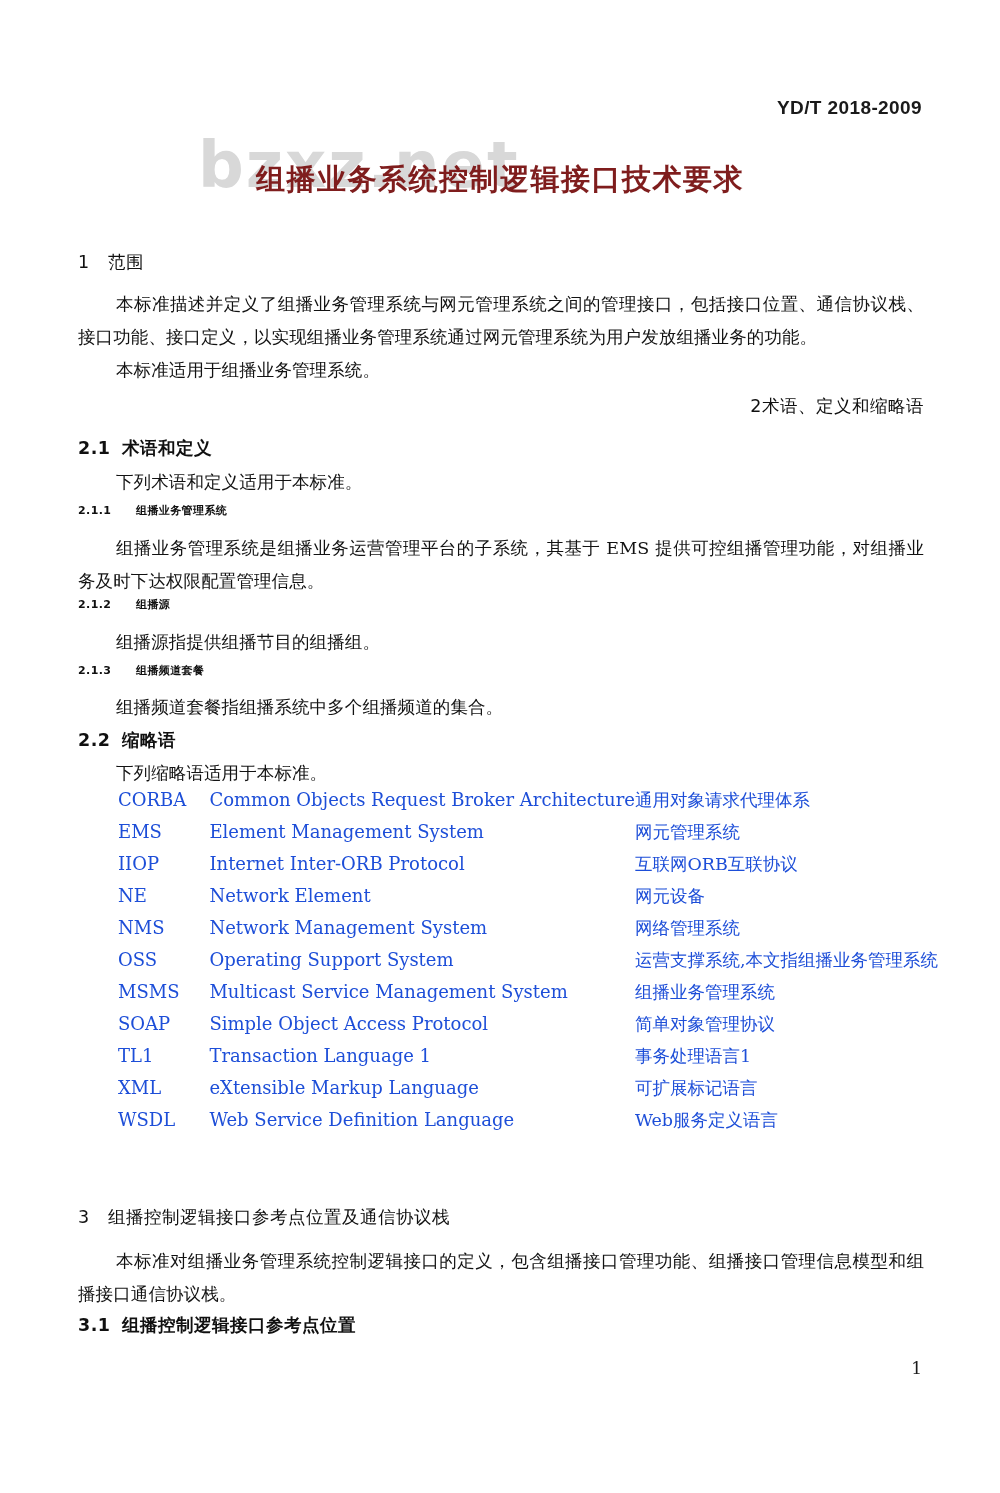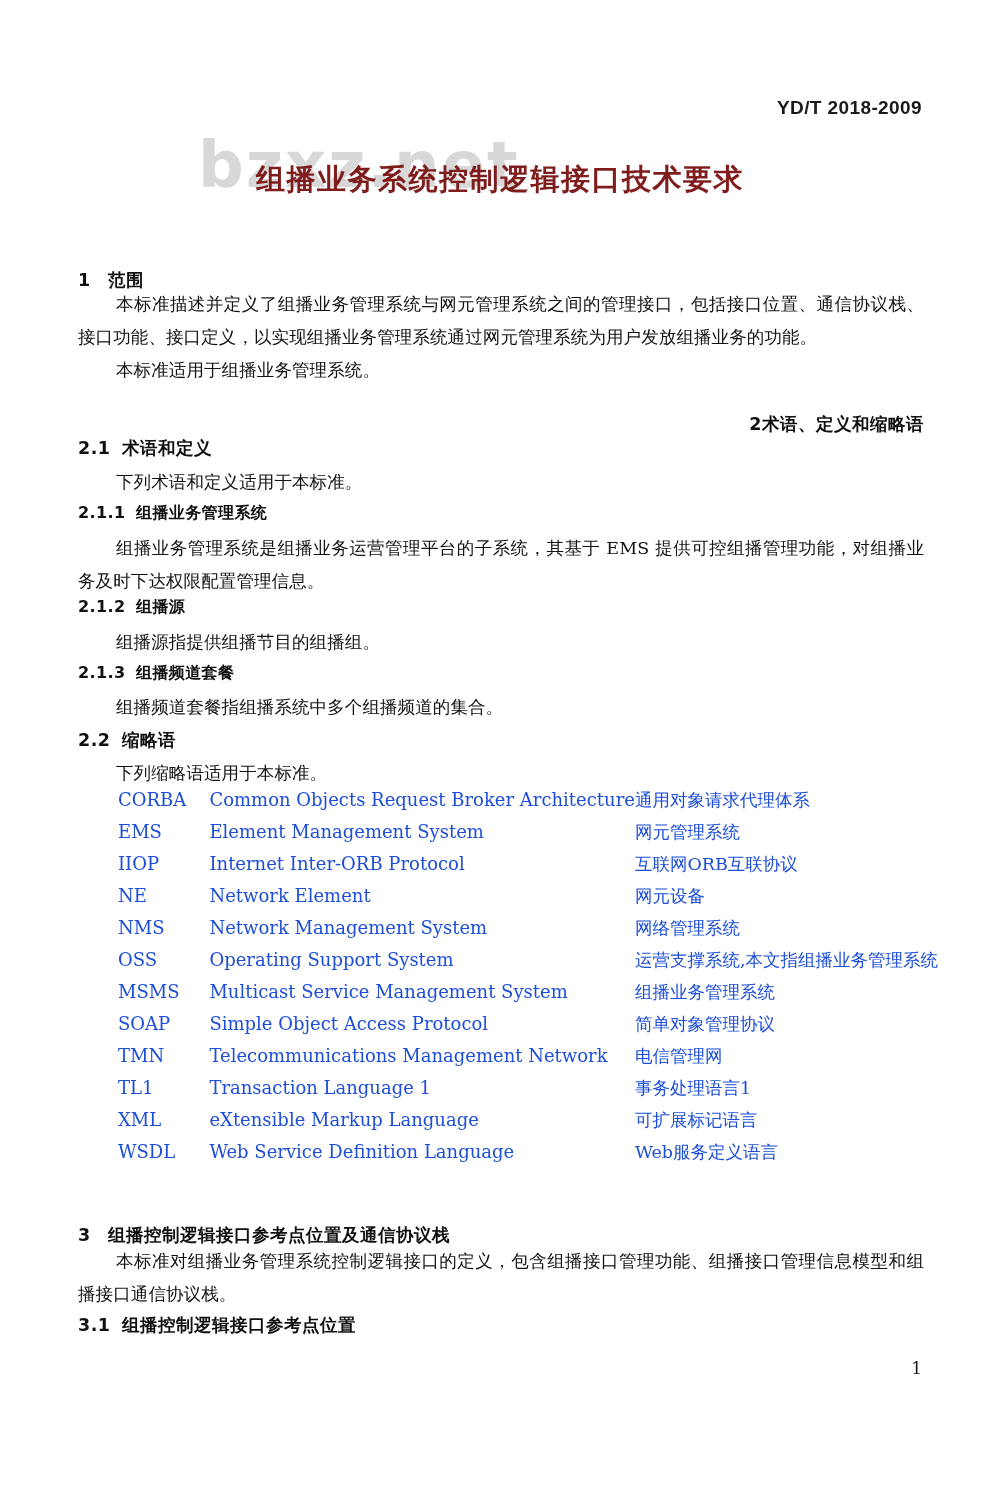--- a/index.html
+++ b/index.html
@@ -70,39 +70,38 @@
   .block {
     position: absolute;
     left: 78px;
     width: 846px;
     color: #101010;
   }
 
   .h1 {
     font-family: "DejaVu Sans", sans-serif;
     font-size: 17.5px;
-    font-weight: 700;
+    font-weight: 400;
     letter-spacing: 0.5px;
     white-space: nowrap;
-    margin-top: 18px;
   }
   .h1 .num { display: inline-block; min-width: 30px; }
 
   .h2 {
     font-family: "DejaVu Sans", sans-serif;
     font-size: 17.5px;
     font-weight: 700;
     letter-spacing: 0.5px;
     white-space: nowrap;
   }
   .h2 .num { display: inline-block; min-width: 44px; }
 
   .h3 {
     font-family: "DejaVu Sans", sans-serif;
-    font-size: 16px;
+    font-size: 11px;
     font-weight: 700;
     letter-spacing: 0.4px;
     white-space: nowrap;
   }
   .h3 .num { display: inline-block; min-width: 58px; }
 
   .para {
     font-family: "DejaVu Serif", serif;
     font-size: 17.5px;
     line-height: 33px;
@@ -240,25 +239,20 @@
           <td class="c-abbr">MSMS</td>
           <td class="c-en">Multicast Service Management System</td>
           <td class="c-zh">组播业务管理系统</td>
         </tr>
         <tr>
           <td class="c-abbr">SOAP</td>
           <td class="c-en">Simple Object Access Protocol</td>
           <td class="c-zh">简单对象管理协议</td>
         </tr>
         <tr>
-          <td class="c-abbr">TMN</td>
-          <td class="c-en">Telecommunications Management Network</td>
-          <td class="c-zh">电信管理网</td>
-        </tr>
-        <tr>
           <td class="c-abbr">TL1</td>
           <td class="c-en">Transaction Language 1</td>
           <td class="c-zh">事务处理语言1</td>
         </tr>
         <tr>
           <td class="c-abbr">XML</td>
           <td class="c-en">eXtensible Markup Language</td>
           <td class="c-zh">可扩展标记语言</td>
         </tr>
         <tr>

